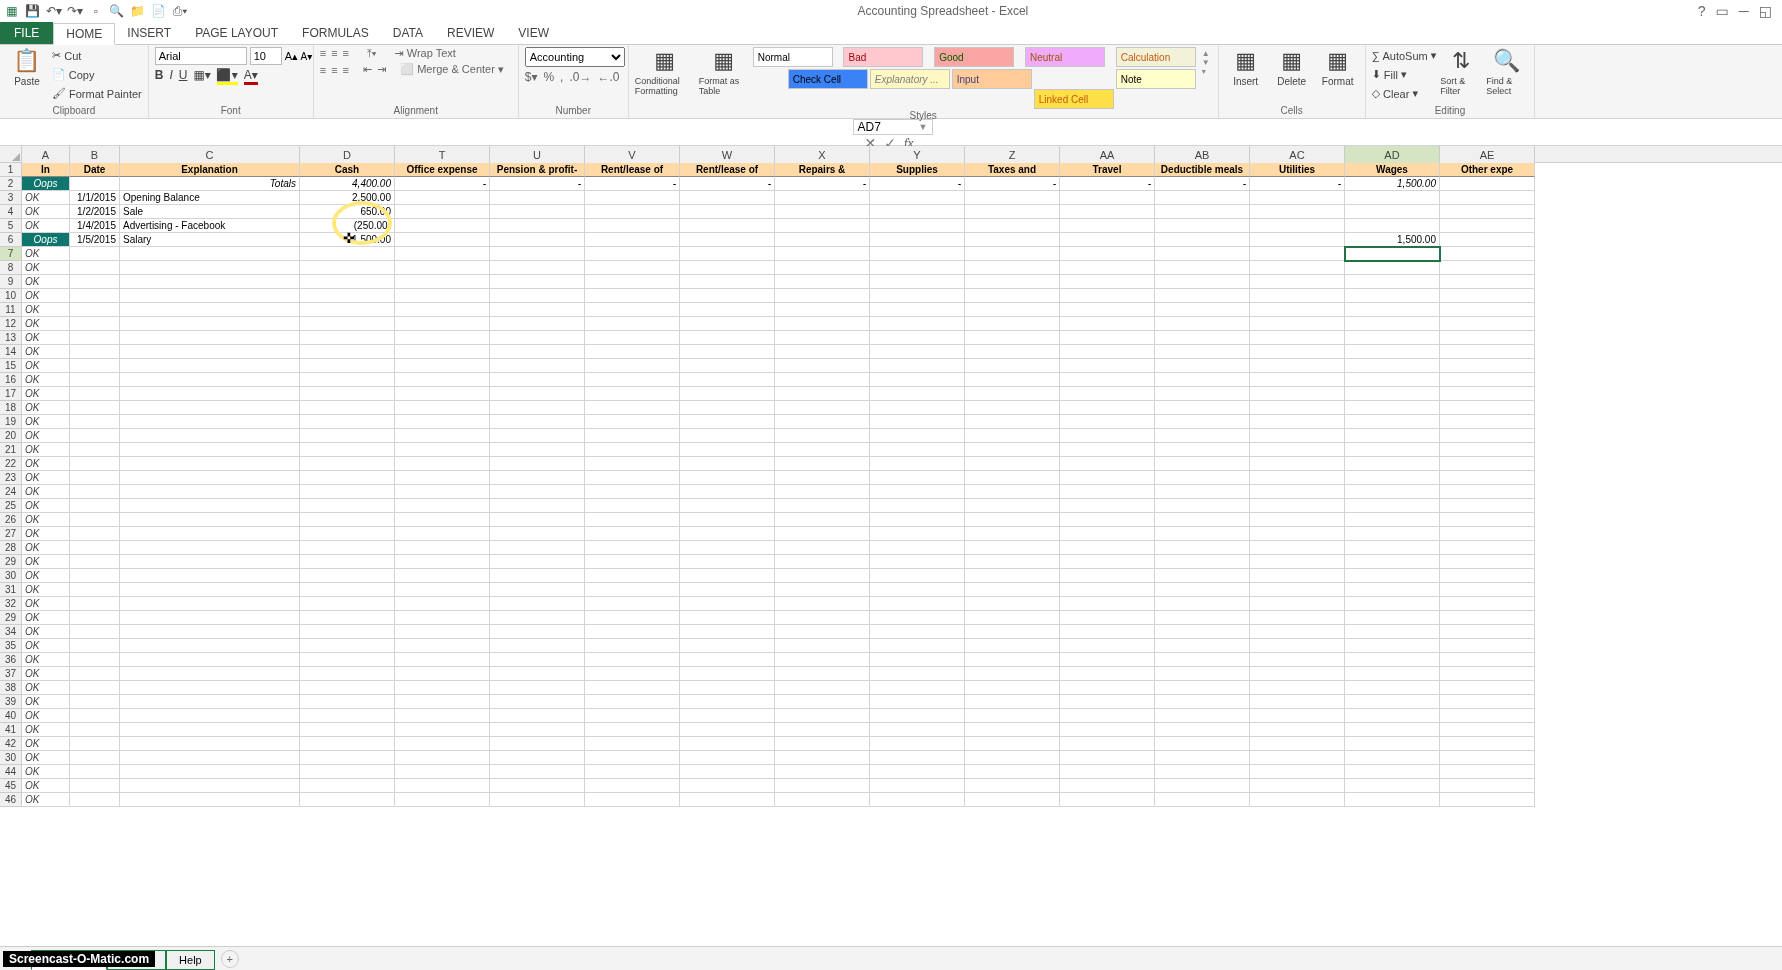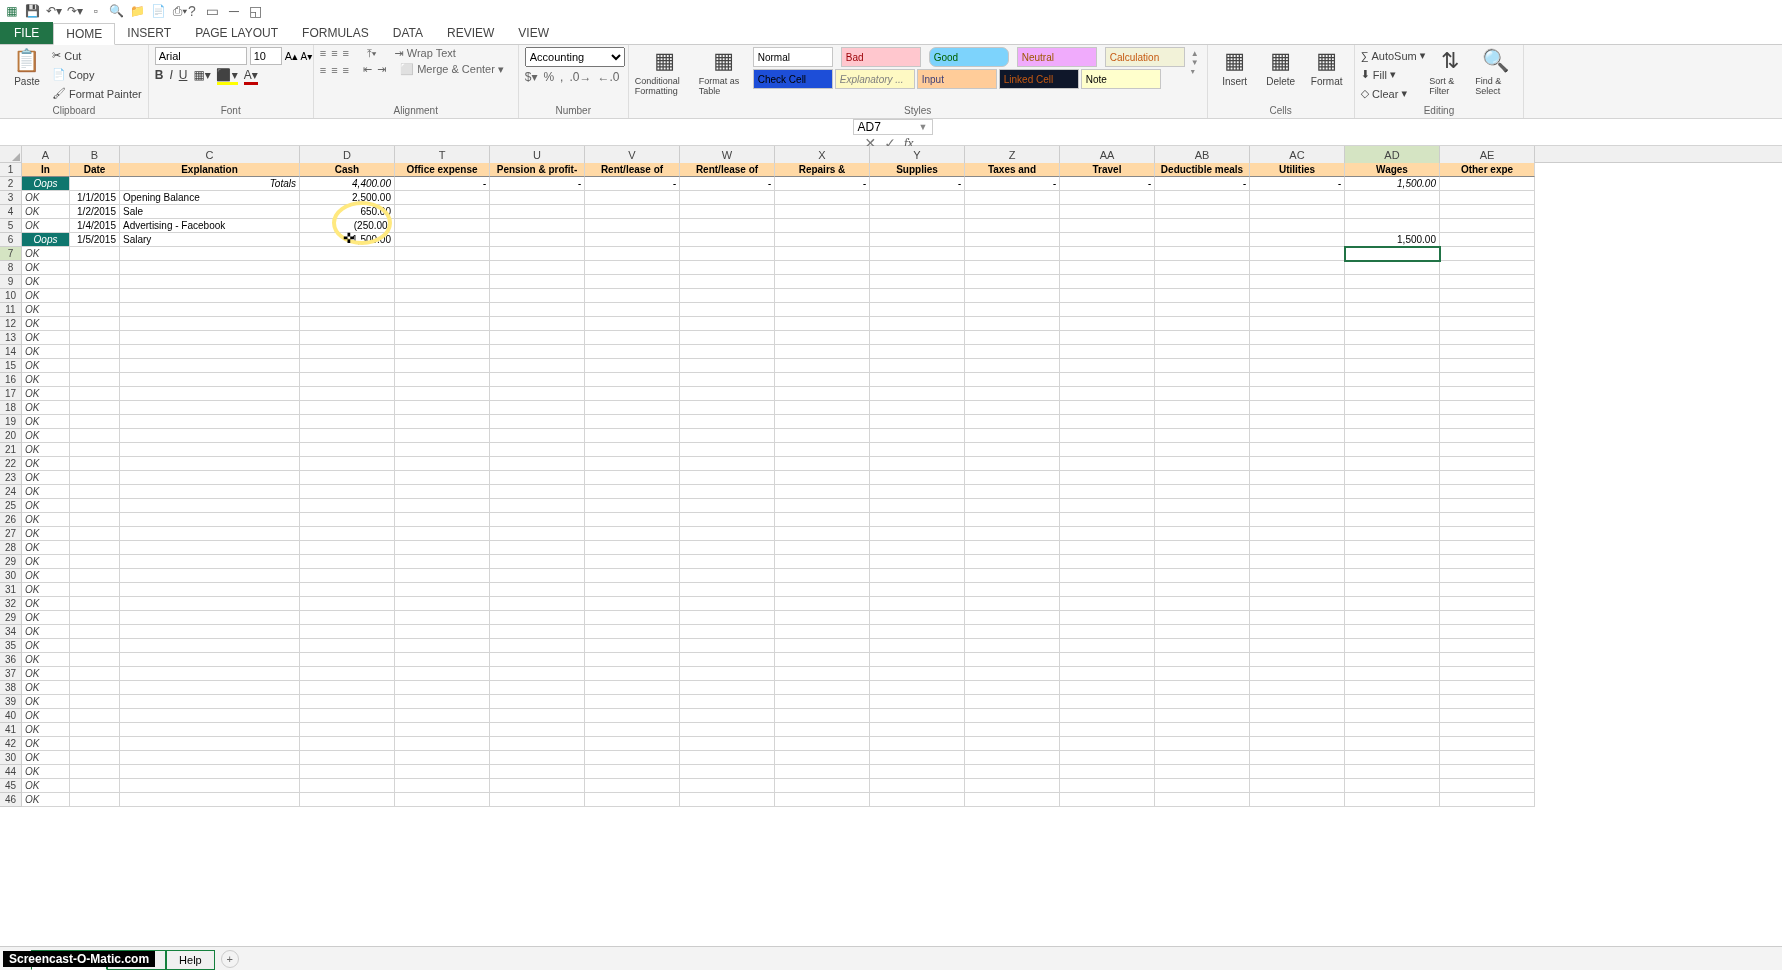--- a/index.html
+++ b/index.html
@@ -26,27 +26,27 @@
 .group-label { text-align:center; font-size:10px; color:#666; padding:1px 0 2px 0; position:relative;}
 .big-btn { display:flex; flex-direction:column; align-items:center; justify-content:center; width:42px; font-size:10px; color:#444; gap:1px;}
 .big-btn .ic { font-size:22px; color:#444; height:28px; display:flex; align-items:center;}
 .small-stack { display:flex; flex-direction:column; gap:2px; font-size:11px; color:#444; }
 .small-stack .row { display:flex; align-items:center; gap:3px; height:17px;}
 .fontbox { width:92px; height:18px; border:1px solid #bbb; background:#fff; padding:0 3px; font-size:11px;}
 .sizebox { width:32px; height:18px; border:1px solid #bbb; background:#fff; padding:0 3px; font-size:11px;}
 .style-cell { width:80px; height:20px; border:1px solid #c6c6c6; font-size:10px; padding:2px 4px; display:flex; align-items:center;}
 .sc-normal { background:#fff; color:#000;}
 .sc-bad { background:#ffc7ce; color:#9c0006;}
-.sc-good { background:#7dd3fc; color:#006100;border-radius:7px;}
+.sc-good { background:#fca5a5; color:#006100;}
 .sc-neutral { background:#f0abfc; color:#9c5700;}
 .sc-calc { background:#f2f2d8; color:#c65911;}
-.sc-check { background:#1d4ed8; color:#000;}
+.sc-check { background:#3b82f6; color:#000;margin-left:35px;}
 .sc-explan { background:#fef9c3; color:#7f7f7f; font-style:italic;}
 .sc-input { background:#ffcc99; color:#3f3f76;}
-.sc-linked { background:#0f172a; color:#c65911;}
+.sc-linked { background:#fde047; color:#c65911;margin-top:20px;}
 .sc-note { background:#ffffcc; color:#000;}
 
 
 .fx-row { height:27px; border-bottom:1px solid #d4d4d4; display:flex; align-items:center;flex-direction:column; }
 .name-box { width:80px; height:23px; border:1px solid #ccc; margin-left:3px; display:flex; align-items:center; padding:0 4px; font-size:12px; justify-content:space-between;}
 .fx-btns { display:flex; gap:8px; padding:0 8px; color:#777; font-size:14px;}
 .fx-label { font-style:italic; font-family: "Cambria", serif; font-size:13px; color:#666; padding-right:4px;}
 .fx-input { flex:1; height:23px; border:1px solid #ddd; border-left:none; border-right:none; }
 
 
@@ -95,20 +95,21 @@
     <span class="qicon" style="color:#217346;">▦</span>
     <span class="qicon">💾</span>
     <span class="qicon">↶▾</span>
     <span class="qicon">↷▾</span>
     <span class="qicon">▫</span>
     <span class="qicon">🔍</span>
     <span class="qicon">📁</span>
     <span class="qicon">📄</span>
     <span class="qicon">⎙▾</span>
   </div>
+  <div class="title-center">Accounting Spreadsheet - Excel</div>
   <div class="win-controls">
     <span>?</span>
     <span>▭</span>
     <span>─</span>
     <span>◱</span>
   </div>
 </div>
 
 <div class="tabs-row">
   <div class="file-tab">FILE</div>
@@ -203,21 +204,21 @@
     <div class="group-body">
       <div class="big-btn" style="width:60px;">
         <span class="ic">▦</span>
         <span style="font-size:9px;">Conditional Formatting</span>
       </div>
       <div class="big-btn" style="width:50px;">
         <span class="ic">▦</span>
         <span style="font-size:9px;">Format as Table</span>
       </div>
       <div style="display:flex; flex-direction:column; gap:2px;">
-        <div style="display:flex; gap:8px;justify-content:space-between;">
+        <div style="display:flex; gap:2px;justify-content:space-between;">
           <div class="style-cell sc-normal">Normal</div>
           <div class="style-cell sc-bad">Bad</div>
           <div class="style-cell sc-good">Good</div>
           <div class="style-cell sc-neutral">Neutral</div>
           <div class="style-cell sc-calc">Calculation</div>
         </div>
         <div style="display:flex; gap:2px;">
           <div class="style-cell sc-check">Check Cell</div>
           <div class="style-cell sc-explan">Explanatory ...</div>
           <div class="style-cell sc-input">Input</div>

